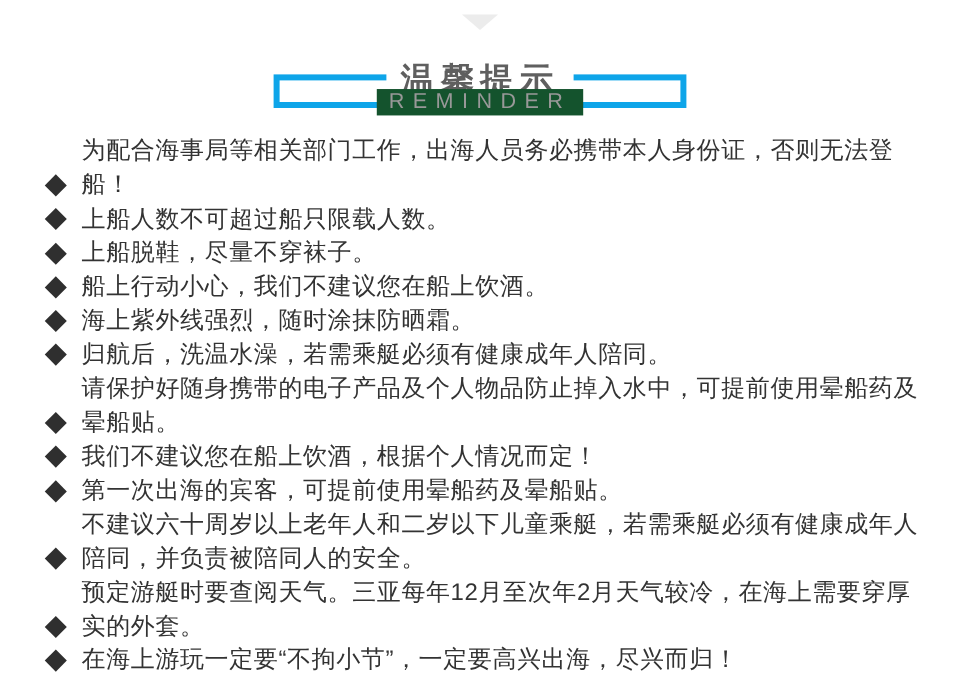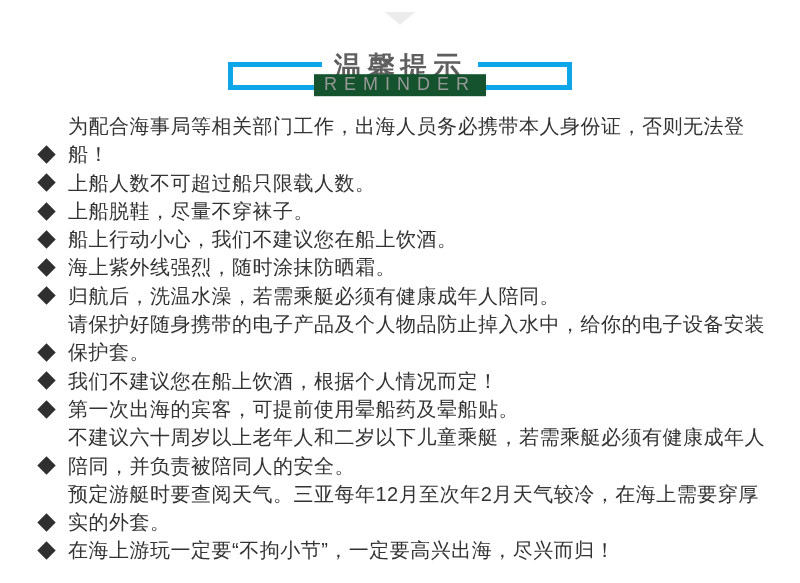--- a/index.html
+++ b/index.html
@@ -134,21 +134,21 @@
     <div class="tip">
       <span class="bullet-box">
           <span class="diamond"></span>
         </span>
       <span class="tip-text">归航后，洗温水澡，若需乘艇必须有健康成年人陪同。</span>
     </div>
     <div class="tip">
       <span class="bullet-box">
           <span class="diamond"></span>
         </span>
-      <span class="tip-text">请保护好随身携带的电子产品及个人物品防止掉入水中，给你的电子设备安装保护套。</span>
+      <span class="tip-text">请保护好随身携带的电子产品及个人物品防止掉入水中，可提前使用晕船药及晕船贴。</span>
     </div>
     <div class="tip">
       <span class="bullet-box">
           <span class="diamond"></span>
         </span>
       <span class="tip-text">我们不建议您在船上饮酒，根据个人情况而定！</span>
     </div>
     <div class="tip">
       <span class="bullet-box">
           <span class="diamond"></span>

